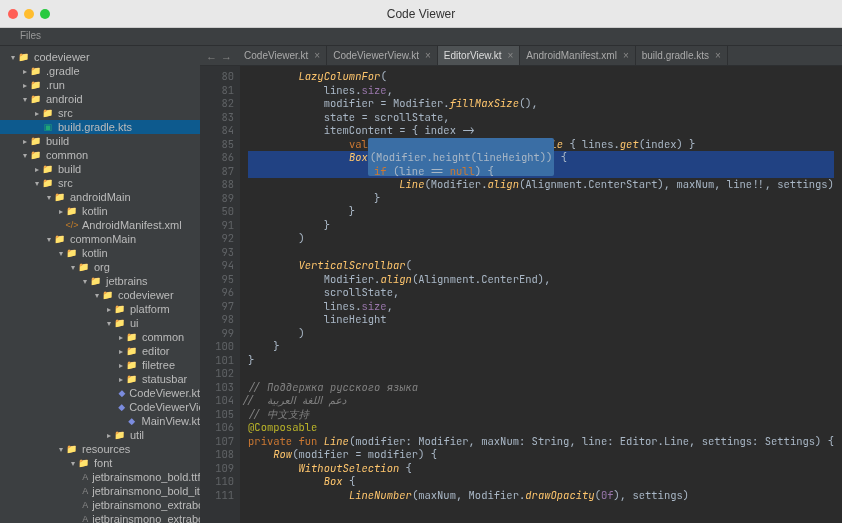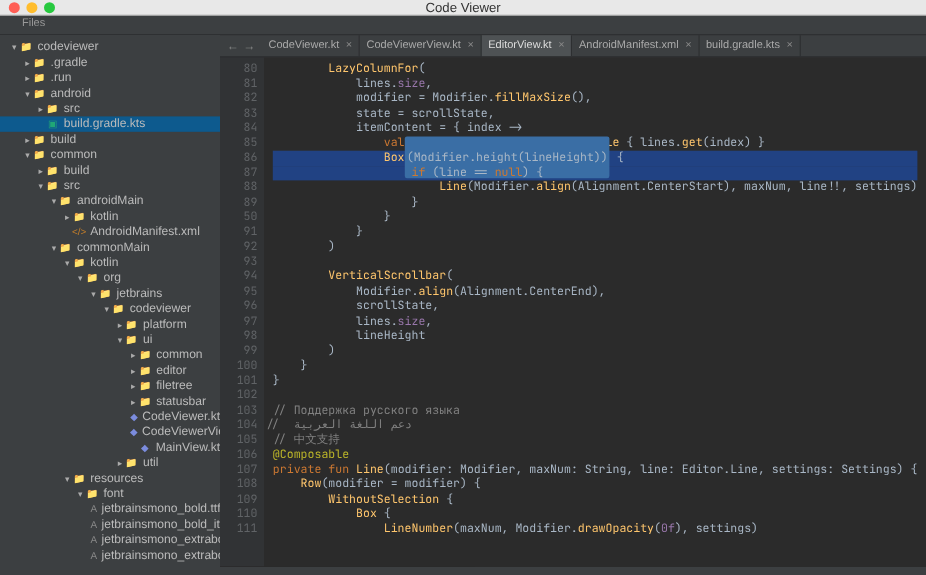--- a/index.html
+++ b/index.html
@@ -6,21 +6,21 @@
 body {
   font-family: -apple-system, "Segoe UI", sans-serif;
   background: #3c3f41;
   color: #bbbbbb;
   width: 842px;
   height: 523px;
   overflow: hidden;
   font-size: 11px;
 }
 .titlebar {
-  height: 14px;
+  height: 28px;
   background: #e8e8e8;
   display: flex;
   align-items: center;
   position: relative;
   border-bottom: 1px solid #ccc;
 }
 .traffic { display: flex; gap: 6px; margin-left: 8px; }
 .dot { width: 10px; height: 10px; border-radius: 50%; }
 .red { background: #ff5f56; }
 .yellow { background: #ffbd2e; }
@@ -83,23 +83,23 @@
 }
 .tab.active { background: #4e5254; color: #ddd; }
 .tab .close { font-size: 10px; color: #888; }
 .code-area { flex: 1; display: flex; overflow: hidden; font-family: "JetBrains Mono", monospace; font-size: 10.5px; line-height: 13.5px; }
 .gutter { width: 40px; background: #313335; color: #606366; text-align: right; padding: 4px 6px 4px 0; }
 .code { flex: 1; padding: 4px 8px; color: #a9b7c6; white-space: pre; overflow-x: auto; }
 .line { min-height: 13.5px; }
 .line.hl { background: #214283; }
 .sel-range { background: #3a6ea5; border-radius: 2px; padding: 12px 2px; }
 .kw { color: #cc7832; }
-.fn { color: #ffc66d; }
+.fn { color: #ffc66d; font-style: italic; }
 .prop { color: #9876aa; }
-.comm { color: #808080; }
+.comm { color: #808080; font-style: italic; }
 .anno { color: #bbb529; }
 .statusbar {
   height: 18px;
   background: #3c3f41;
   display: flex;
   align-items: center;
   justify-content: flex-end;
   padding: 0 12px;
   gap: 8px;
   font-size: 10px;

